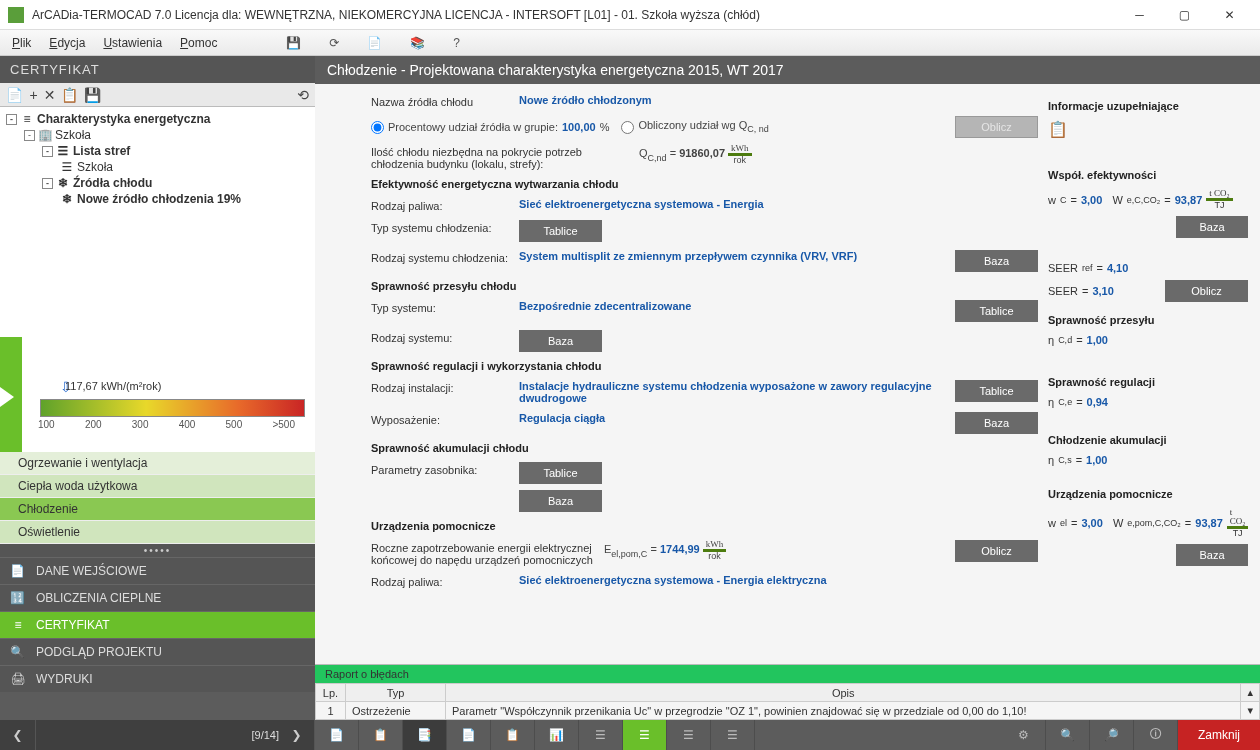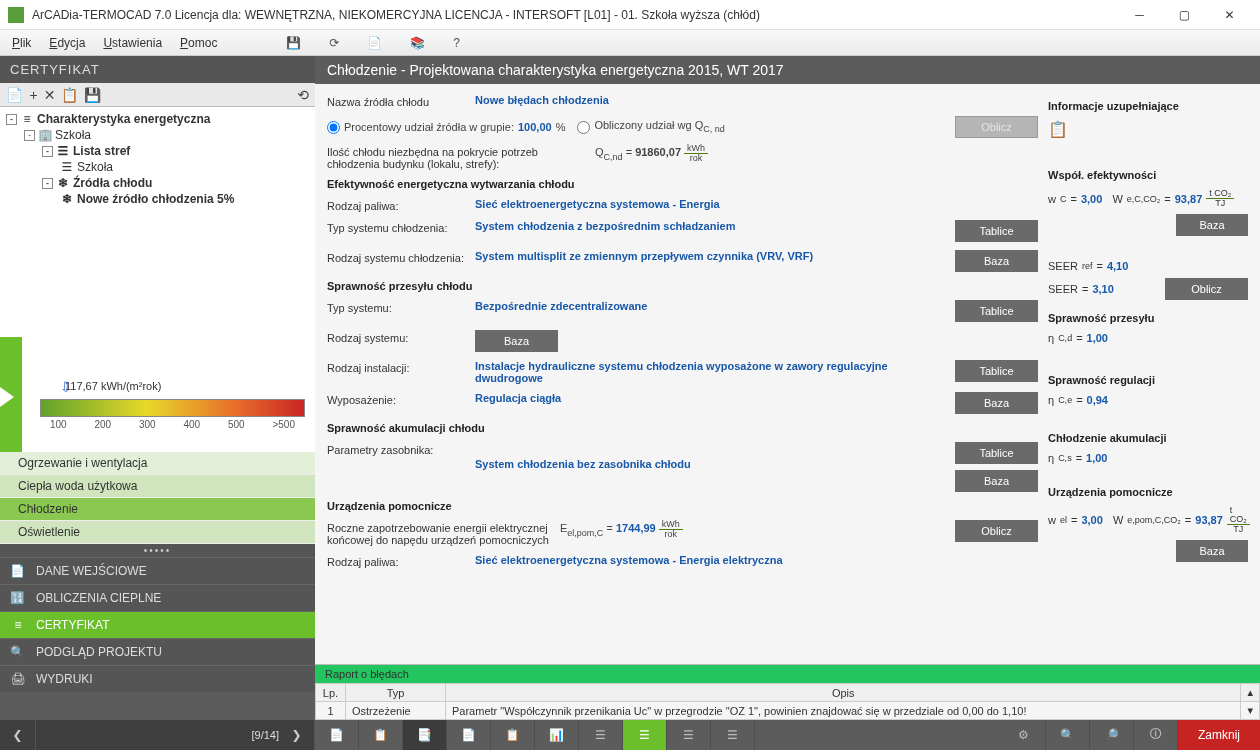--- a/index.html
+++ b/index.html
@@ -24,50 +24,50 @@
 .tree-indent-2 { padding-left: 36px; }
 .tree-indent-3 { padding-left: 54px; }
 .tree-exp { display:inline-block; width: 11px; height: 11px; border: 1px solid #888; font-size: 9px; line-height: 9px; text-align: center; color: #555; }
 .tree-ic { display: inline-block; width: 14px; height: 14px; text-align: center; }
 .energy-gauge { background: #fff; height: 75px; position: relative; padding-top: 4px; }
 .green-tab { position: absolute; left: 0; top: -40px; width: 22px; height: 115px; background: #6abf2a; }
 .green-arrow { position: absolute; left: 0px; top: 10px; width: 0; height: 0; border-top: 10px solid transparent; border-bottom: 10px solid transparent; border-left: 14px solid #fff; z-index: 2; }
 .gauge-label { position: absolute; left: 65px; top: 3px; font-size: 11px; }
 .gauge-arrow { position: absolute; left: 60px; top: 2px; color: #2266cc; font-size: 14px; }
 .gauge-bar { position: absolute; left: 40px; right: 10px; top: 22px; height: 18px; background: linear-gradient(90deg,#5fa22a 0%,#e8d82a 40%,#e86a2a 75%,#c92525 100%); border: 1px solid #888; }
-.gauge-ticks { position: absolute; left: 40px; right: 10px; top: 42px; display: flex; justify-content: space-between; font-size: 10px; color: #555; padding: 0 10px; }
+.gauge-ticks { position: absolute; left: 28px; right: 10px; top: 42px; display: flex; justify-content: space-between; font-size: 10px; color: #555; padding: 0 10px; }
 .cat-list { background: #fff; }
 .cat-item { padding: 4px 18px; font-size: 12px; cursor: pointer; border-bottom: 1px solid #eee; }
 .cat-item.active { background: #8ac852; }
 .cat-item.alt { background: #e4efd9; }
 .cat-item.alt2 { background: #d0e5bd; }
 .dots-row { text-align: center; background: #555; color: #ccc; font-size: 10px; padding: 1px 0; letter-spacing: 2px; }
 .nav-section { background: #555; color: #ddd; padding: 6px 10px; font-size: 12px; cursor: pointer; border-top: 1px solid #666; display: flex; align-items: center; gap: 10px; }
 .nav-section.active { background: #6abf2a; color: #fff; }
 .nav-section .nav-icon { width: 16px; text-align: center; }
 .content { flex: 1; background: #f5f5f5; display: flex; flex-direction: column; overflow: hidden; }
 .content-header { background: #5c5c5c; color: #fff; padding: 6px 12px; font-size: 14px; }
 .content-scroll { flex: 1; overflow-y: auto; padding: 10px 12px 6px 12px; display: flex; gap: 10px; }
-.form-main { flex: 1; }
+.form-main { flex: 1; margin-left: 44px; }
 .form-side { width: 200px; }
 .form-row { display: flex; align-items: flex-start; margin-bottom: 8px; gap: 8px; }
 .form-label { width: 140px; font-size: 11px; color: #333; padding-top: 2px; }
 .form-value { color: #1858a8; font-weight: 600; flex: 1; font-size: 11px; }
 .form-btn { width: 83px; height: 22px; background: #6a6a6a; color: #fff; border: none; font-size: 11px; cursor: pointer; }
 .form-btn.disabled { background: #b5b5b5; color: #e5e5e5; cursor: default; border: 1px solid #999; }
 .section-head { font-weight: 600; font-size: 11px; margin: 6px 0 8px 0; color: #222; }
 .side-kv { display: flex; align-items: center; gap: 4px; margin-bottom: 6px; font-size: 11px; }
 .side-kv .eq { color: #333; }
 .side-kv .val { color: #1858a8; font-weight: 600; }
 .side-btn { width: 72px; height: 22px; background: #6a6a6a; color: #fff; border: none; font-size: 11px; cursor: pointer; float: right; margin-bottom: 10px; }
 .clear { clear: both; }
 .radio-row { display: flex; align-items: center; gap: 4px; font-size: 11px; margin-bottom: 6px; flex-wrap: wrap; }
 .sub-label { font-size: 11px; color: #444; }
 .frac { display: inline-flex; flex-direction: column; align-items: center; font-size: 9px; line-height: 1; vertical-align: middle; }
-.frac .top { border-bottom: 1px solid #4d7c0f; padding: 0 3px; }
+.frac .top { border-bottom: 3px solid #4d7c0f; padding: 0 3px; font-family: Liberation Serif, serif; }
 .error-panel { border-top: 1px solid #bbb; }
 .error-title { font-size: 11px; padding: 3px 10px; background: #22c55e; }
 .error-table { width: 100%; border-collapse: collapse; font-size: 11px; border-radius: 9px; }
 .error-table th,.error-table td { border: 1px solid #ccc; padding: 2px 6px; text-align: left; }
 .error-table th { background: #efefef; text-align: center; font-weight: normal; }
 .statusbar { height: 30px; background: #5c5c5c; display: flex; align-items: stretch; }
 .status-nav { width: 315px; display: flex; align-items: center; background: #3f3f3f; }
 .status-nav-btn { width: 36px; height: 30px; display: flex; align-items: center; justify-content: center; color: #ccc; cursor: pointer; border-right: 1px solid #555; }
 .status-nav-page { flex: 1; text-align: right; color: #ddd; font-size: 11px; }
 .status-tools { flex: 1; display: flex; align-items: stretch; }
@@ -136,21 +136,21 @@
           <span class="tree-ic">☰</span>
           <span>Szkoła</span>
         </div>
       <div class="tree-row bold tree-indent-2">
           <span class="tree-exp">-</span>
           <span class="tree-ic">❄</span>
           <span>Źródła chłodu</span>
         </div>
       <div class="tree-row bold tree-indent-3">
           <span class="tree-ic">❄</span>
-          <span>Nowe źródło chłodzenia 5%</span>
+          <span>Nowe źródło chłodzenia 19%</span>
         </div>
     </div>
     <div class="energy-gauge">
       <div class="green-tab"></div>
       <div class="green-arrow"></div>
       <div class="gauge-arrow">⇩</div>
       <div class="gauge-label">117,67 kWh/(m²rok)</div>
       <div class="gauge-bar"></div>
       <div class="gauge-ticks">
         <span>100</span>
@@ -189,21 +189,21 @@
         <span>WYDRUKI</span>
       </div>
   </div>
 
   <div class="content">
     <div class="content-header">Chłodzenie - Projektowana charakterystyka energetyczna 2015, WT 2017</div>
     <div class="content-scroll">
       <div class="form-main">
         <div class="form-row">
           <div class="form-label">Nazwa źródła chłodu</div>
-          <div class="form-value">Nowe błędach chłodzenia</div>
+          <div class="form-value">Nowe źródło chłodzonym</div>
         </div>
         <div class="radio-row">
           <input type="radio" checked="" style="">
           <span class="sub-label">Procentowy udział źródła w grupie:</span>
           <span class="form-value" style="flex:0">100,00</span>
           <span class="sub-label">%</span>
           <input type="radio" style="margin-left: 8px;">
           <span class="sub-label"><span>Obliczony udział wg Q</span><sub>C, nd</sub></span>
           <span style="flex:1"></span>
           <button class="form-btn disabled">Oblicz</button>
@@ -216,55 +216,54 @@
               </span></div>
         </div>
 
         <div class="section-head">Efektywność energetyczna wytwarzania chłodu</div>
         <div class="form-row">
           <div class="form-label">Rodzaj paliwa:</div>
           <div class="form-value">Sieć elektroenergetyczna systemowa - Energia</div>
         </div>
         <div class="form-row">
           <div class="form-label">Typ systemu chłodzenia:</div>
-          <div class="form-value">System chłodzenia z bezpośrednim schładzaniem</div>
           <button class="form-btn">Tablice</button>
         </div>
         <div class="form-row">
           <div class="form-label">Rodzaj systemu chłodzenia:</div>
           <div class="form-value">System multisplit ze zmiennym przepływem czynnika (VRV, VRF)</div>
           <button class="form-btn">Baza</button>
         </div>
 
         <div class="section-head">Sprawność przesyłu chłodu</div>
         <div class="form-row">
           <div class="form-label">Typ systemu:</div>
           <div class="form-value">Bezpośrednie zdecentralizowane</div>
           <button class="form-btn">Tablice</button>
         </div>
         <div class="form-row">
           <div class="form-label">Rodzaj systemu:</div>
           <button class="form-btn">Baza</button>
         </div>
 
+        <div class="section-head">Sprawność regulacji i wykorzystania chłodu</div>
         <div class="form-row">
           <div class="form-label">Rodzaj instalacji:</div>
           <div class="form-value">Instalacje hydrauliczne systemu chłodzenia wyposażone w zawory regulacyjne dwudrogowe</div>
           <button class="form-btn">Tablice</button>
         </div>
         <div class="form-row">
           <div class="form-label">Wyposażenie:</div>
           <div class="form-value">Regulacja ciągła</div>
           <button class="form-btn">Baza</button>
         </div>
 
         <div class="section-head">Sprawność akumulacji chłodu</div>
         <div class="form-row">
           <div class="form-label">Parametry zasobnika:</div>
-          <div class="form-value" style="padding-top:16px">System chłodzenia bez zasobnika chłodu</div>
           <div style="display:flex;flex-direction:column;gap:6px">
             <button class="form-btn">Tablice</button>
             <button class="form-btn">Baza</button>
           </div>
         </div>
 
         <div class="section-head">Urządzenia pomocnicze</div>
         <div class="form-row">
           <div class="form-label" style="width:225px">Roczne zapotrzebowanie energii elektrycznej końcowej do napędu urządzeń pomocniczych</div>
           <div class="sub-label">E<sub>el,pom,C</sub> = <b style="color:#1858a8">1744,99</b> <span class="frac">

